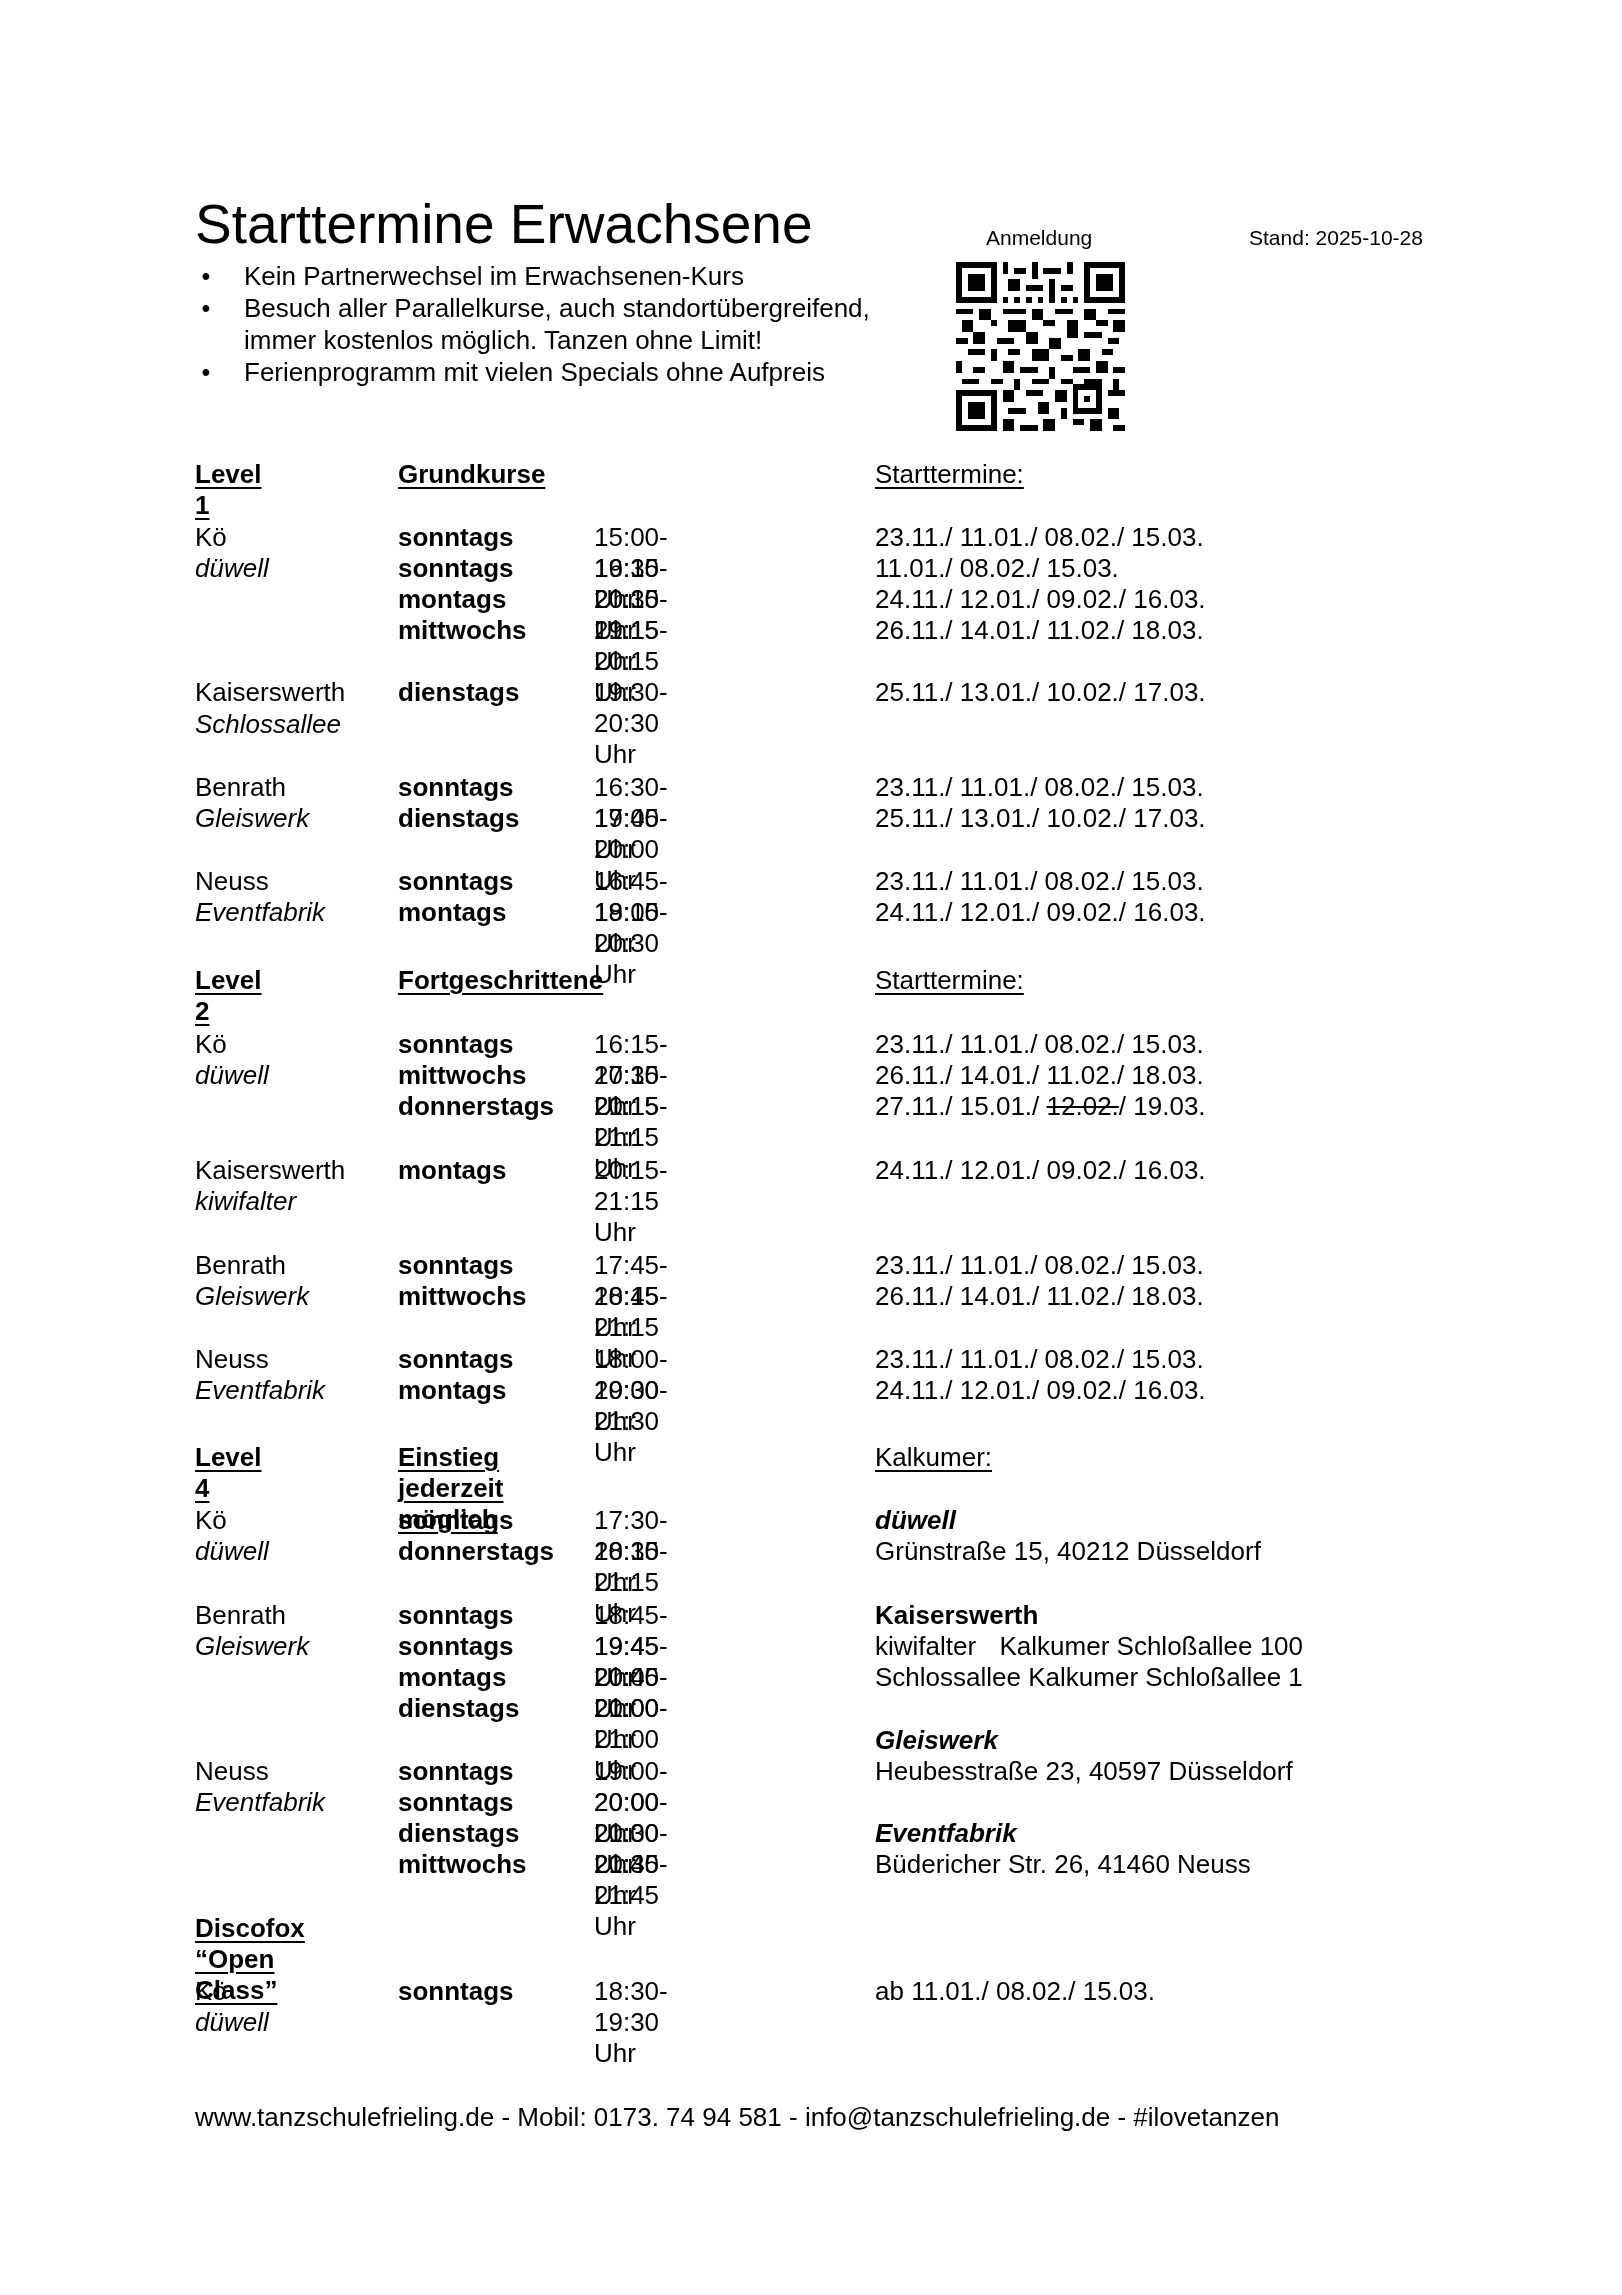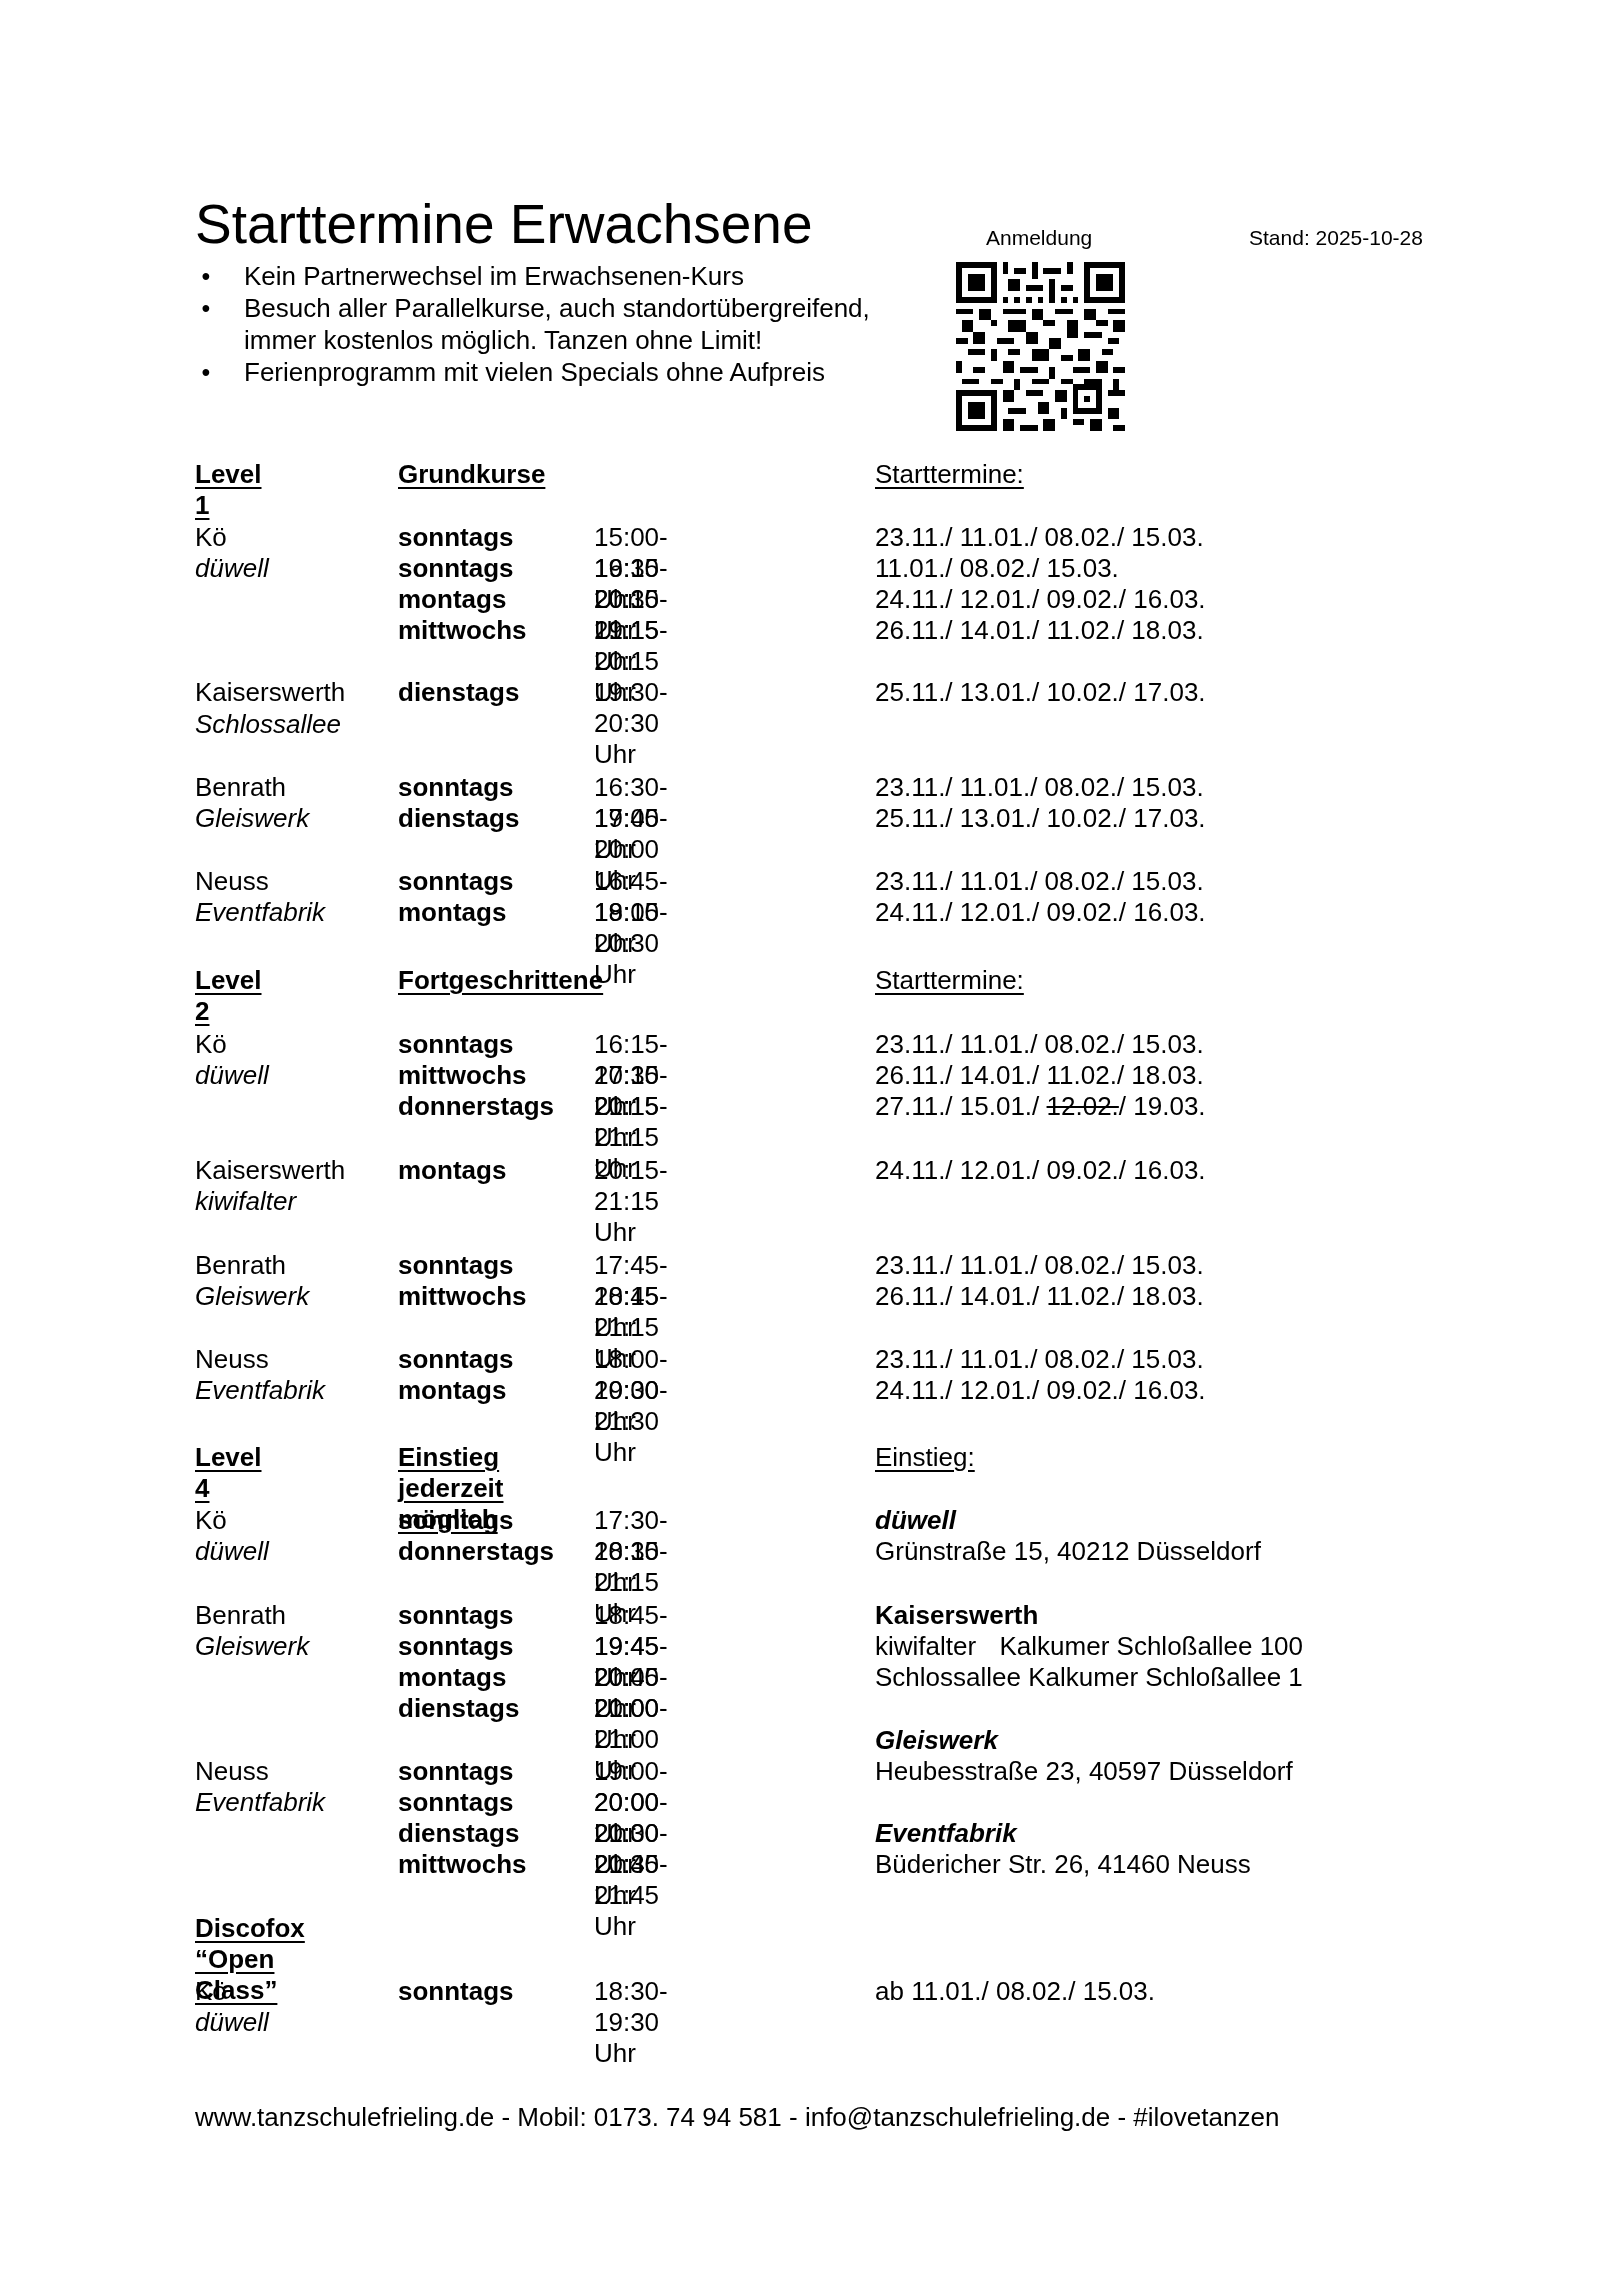--- a/index.html
+++ b/index.html
@@ -252,21 +252,21 @@
 <div class="row" style="top:1375px;">
   <span class="c1 ital">Eventfabrik</span>
   <span class="c2">montags</span>
   <span class="c3">20:30-21:30 Uhr</span>
   <span class="c4r">24.11./ 12.01./ 09.02./ 16.03.</span>
 </div>
 
 <div class="row" style="top:1442px;">
   <span class="c1 hdr bold">Level 4</span>
   <span class="c2 hdr">Einstieg jederzeit möglich</span>
-  <span class="c4 hdr" style="left:680px;">Einstieg:</span>
+  <span class="c4 hdr" style="left:680px;">Kalkumer:</span>
 </div>
 
 <div class="row" style="top:1505px;">
   <span class="c1">Kö</span>
   <span class="c2">sonntags</span>
   <span class="c3">17:30-18:30 Uhr</span>
   <span class="c4 bold ital">düwell</span>
 </div>
 <div class="row" style="top:1536px;">
   <span class="c1 ital">düwell</span>

